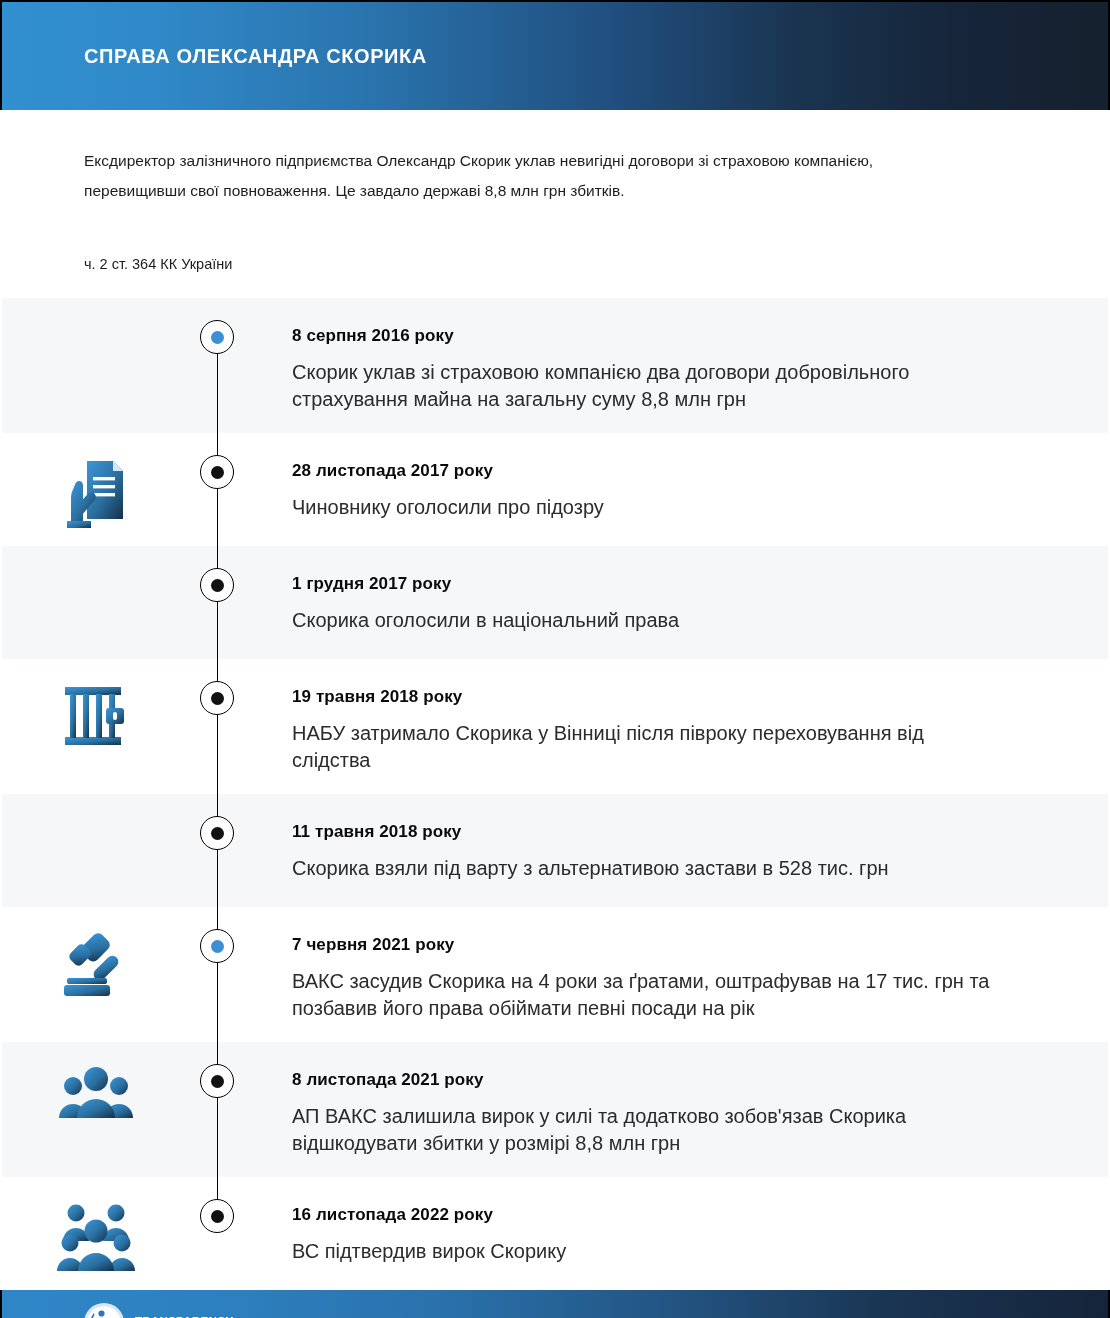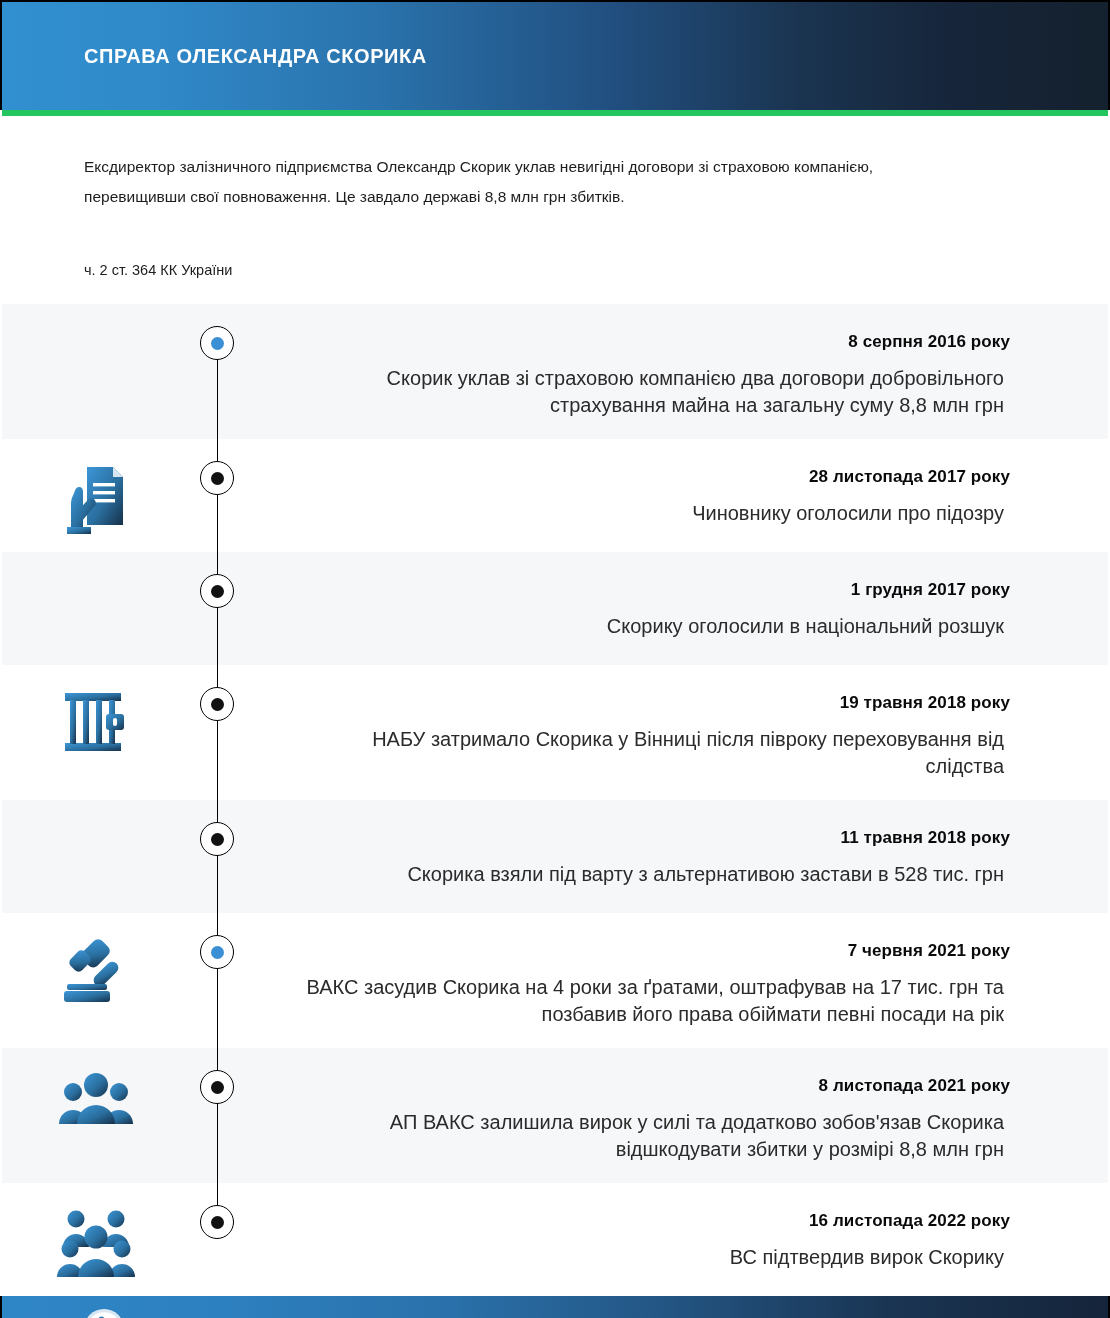--- a/index.html
+++ b/index.html
@@ -39,40 +39,38 @@
     letter-spacing: 0.6px;
   }
 
   
   .intro {
     position: relative;
     width: 1110px;
     background: #ffffff;
     padding: 36px 82px 0 82px;
     border-left: 2px solid #ffffff;
-    margin-top: 6px;
   }
   .intro-lead {
     font-size: 15.5px;
     line-height: 30px;
     color: #1d1d1d;
     max-width: 862px;
   }
   .intro-article {
     margin-top: 50px;
     font-size: 14.5px;
     color: #1d1d1d;
     padding-bottom: 26px;
   }
 
   
   .timeline {
     position: relative;
     width: 894px;
-    text-align: right;
   }
 
   .tl-row {
     position: relative;
     display: flex;
     width: 1110px;
     min-height: 113px;
   }
   .tl-row.shade { background: #f6f7f9; }
   .tl-row.plain { background: #ffffff; }
@@ -248,21 +246,21 @@
       <div class="tl-row shade">
         <div class="tl-icon-cell"></div>
         <div class="tl-marker-cell">
           <div class="tl-line"></div>
           <div class="tl-dot">
             <i></i>
           </div>
         </div>
         <div class="tl-text-cell">
           <div class="tl-date">1 грудня 2017 року</div>
-          <div class="tl-desc">Скорику оголосили в національний розшук</div>
+          <div class="tl-desc">Скорика оголосили в національний права</div>
         </div>
       </div>
       <div class="tl-row plain">
         <div class="tl-icon-cell">
           <svg width="70" height="70" viewBox="0 0 70 70">
   <defs>
     <linearGradient id="g3" x1="0" y1="0" x2="1" y2="1">
       <stop offset="0%" stop-color="#3c96d8"></stop>
       <stop offset="55%" stop-color="#2a6f9f"></stop>
       <stop offset="100%" stop-color="#16304a"></stop>

